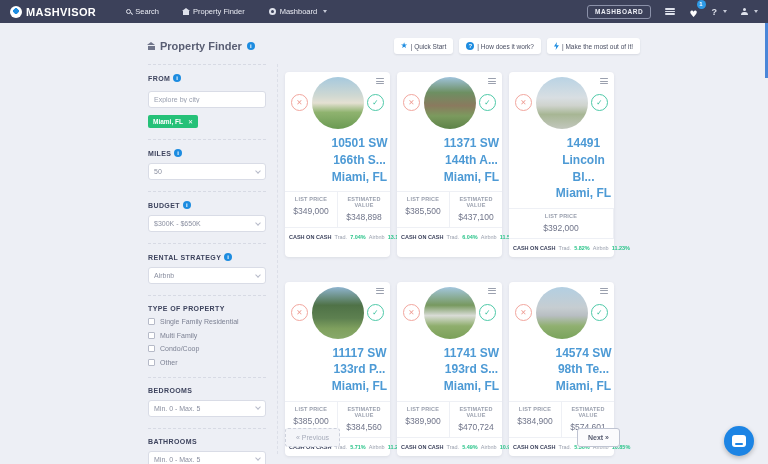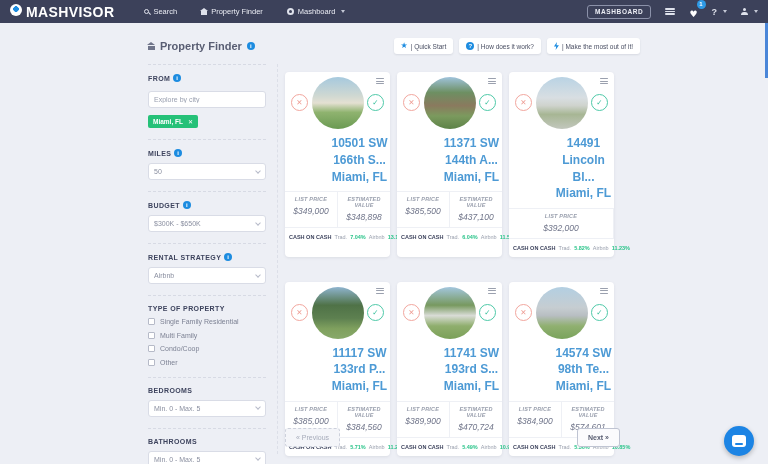--- a/index.html
+++ b/index.html
@@ -12,21 +12,21 @@
     color:#3e445e;
   }
   .glyph { font-family:"DejaVu Sans", sans-serif; }
 
   
   .navbar {
     position:absolute; top:0; left:0; right:0; height:23px;
     background:#3c415a; display:flex; align-items:center;
     padding:0 10px; color:#e9ebf3; z-index:5;
   }
-  .logo { display:flex; gap:4px; font-size:14px; font-weight:bold; letter-spacing:.4px; color:#fff; }
+  .logo { display:flex; align-items:center; gap:4px; font-size:11px; font-weight:bold; letter-spacing:.4px; color:#fff; }
   .logo-mark { width:12px; height:12px; border-radius:50%;
     background:radial-gradient(circle at 50% 42%, #1d8ce0 0 2.6px, #fff 3px); }
   .nav-links { display:flex; align-items:center; gap:24px; margin-left:30px; font-size:7.5px; }
   .nav-item { display:flex; align-items:center; gap:4px; cursor:pointer;text-align:center; }
   .ic-search { width:5px; height:5px; border:1.2px solid #dfe2ec; border-radius:50%; position:relative; display:inline-block; }
   .ic-search::after { content:""; position:absolute; width:3.2px; height:1.2px; background:#dfe2ec; transform:rotate(45deg); right:-2.6px; bottom:-1.4px; }
   .ic-house { width:6px; height:3.5px; background:#dfe2ec; position:relative; display:inline-block; margin-top:3px; }
   .ic-house::before { content:""; position:absolute; top:-3px; left:-1px;
     border-left:4px solid transparent; border-right:4px solid transparent; border-bottom:3px solid #dfe2ec; }
   .ic-dash { width:7px; height:7px; border-radius:50%; background:#dfe2ec; position:relative; display:inline-block; }
@@ -93,21 +93,21 @@
   .photo-1 { background:linear-gradient(180deg,#9fc3dc 0%,#6d8f62 30%,#8a7a5e 55%,#7b9a5e 75%,#5d8247 100%); }
   .photo-2 { background:linear-gradient(180deg,#b9d3e4 0%,#d8dee2 40%,#cfd3cd 55%,#a7b694 72%,#c2c7bd 100%); }
   .photo-3 { background:linear-gradient(180deg,#8fb4cf 0%,#4f7247 35%,#5d8050 60%,#7fa05e 80%,#88a96a 100%); }
   .photo-4 { background:linear-gradient(180deg,#a3c6de 0%,#77995f 35%,#d9dcd6 55%,#8fae6d 75%,#7ba058 100%); }
   .photo-5 { background:linear-gradient(180deg,#b3cfe2 0%,#c6cdd1 40%,#b8bec2 55%,#90b070 75%,#7aa35c 100%); }
   .reject-btn, .accept-btn { position:absolute; top:22px; width:17px; height:17px; border-radius:50%; background:#fff;
     display:flex; align-items:center; justify-content:center; font-size:7.5px; cursor:pointer; }
   .reject-btn { left:6px; border:1px solid #f2a69e; color:#ee9a91; }
   .accept-btn { right:6px; border:1px solid #4ec9a8; color:#35bf9b; }
   .card-title { text-align:center; margin-top:6px; line-height:1.4; font-size:12px; font-weight:bold; color:#4d9ad5; cursor:pointer;margin-left:44px; }
-  .price-row { display:flex; border-top:1px solid #eef0f5; border-bottom:1px solid #eef0f5; margin-top:6px;font-style:italic; }
+  .price-row { display:flex; border-top:1px solid #eef0f5; border-bottom:1px solid #eef0f5; margin-top:6px; }
   .price-cell { flex:1; text-align:center; padding:4px 2px 5px; }
   .price-cell:first-child { border-right:1px solid #eef0f5; }
   .price-label { font-size:5.5px; font-weight:bold; color:#9aa0ae; letter-spacing:.2px; }
   .price-value { font-size:8.5px; color:#70758a; margin-top:3.5px; }
   .coc-row { display:flex; align-items:center; gap:3px; padding:6px 4px 0; font-size:5.5px; white-space:nowrap; }
   .coc-title { font-weight:bold; color:#3e445e; }
   .coc-key { color:#9aa0ae; }
   .coc-val { color:#2bc48a; font-weight:bold; }
 
   

